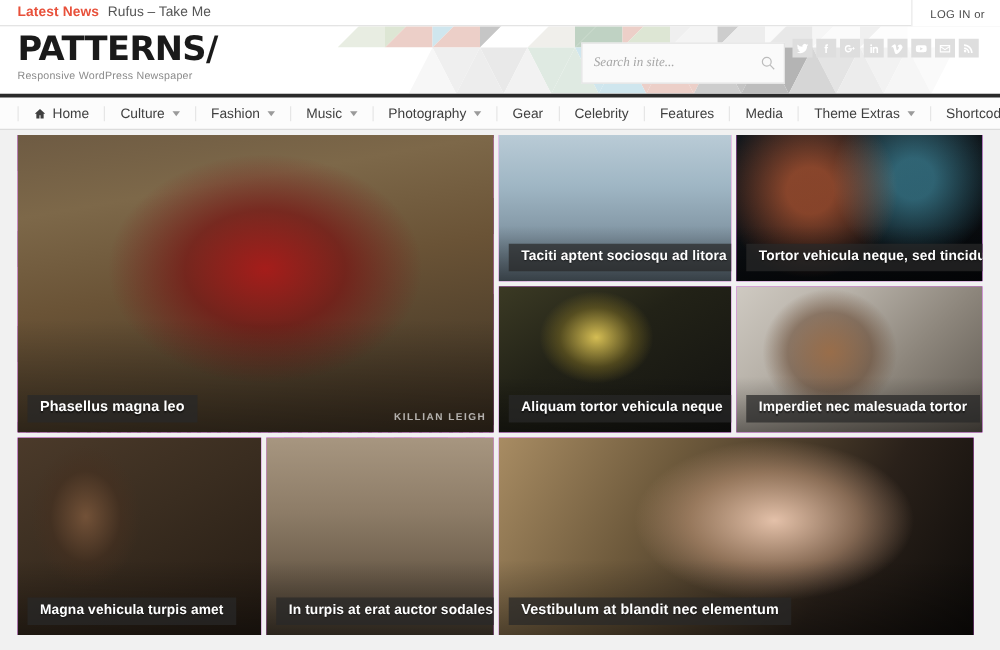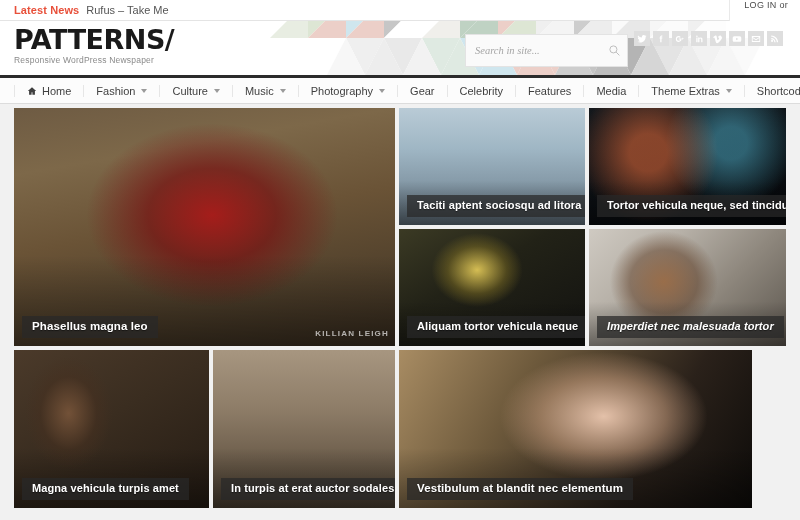--- a/index.html
+++ b/index.html
@@ -17,21 +17,21 @@
     background: #ffffff; border-bottom: 1px solid #e4e4e4;
     display: flex; align-items: center; z-index: 6;
   }
   .latest-label {
     color: #e8503a; font-weight: bold; font-size: 11px;
     padding-left: 14px; letter-spacing: .1px;
   }
   .latest-text { color: #555; font-size: 11px; padding-left: 7px; }
   .login-wrap {
     position: absolute; right: 0; top: 0; height: 21px;
-    display: flex; padding: 0 12px 0 14px;
+    display: flex; align-items: center; padding: 0 12px 0 14px;
     background: #fff; border-left: 1px solid #e9e9e9;
   }
   .login-text { font-size: 9px; color: #4b4b4b; letter-spacing: .3px; }
 
   
   .header {
     position: absolute; left: 0; top: 21px; width: 800px; height: 54px;
     background: #ffffff; overflow: hidden;
   }
   .tri-band {
@@ -294,25 +294,25 @@
 
   <div class="navwrap">
     <div class="nav">
       <div class="nav-item">
         <svg class="home-ico" viewBox="0 0 24 24">
             <path d="M12 3 2 12h3v9h6v-6h2v6h6v-9h3L12 3z"></path>
           </svg>
         <span>Home</span>
       </div>
       <div class="nav-item">
+        <span>Culture</span>
+        <i class="caret"></i>
+      </div>
+      <div class="nav-item">
         <span>Fashion</span>
-        <i class="caret"></i>
-      </div>
-      <div class="nav-item">
-        <span>Culture</span>
         <i class="caret"></i>
       </div>
       <div class="nav-item">
         <span>Music</span>
         <i class="caret"></i>
       </div>
       <div class="nav-item">
         <span>Photography</span>
         <i class="caret"></i>
       </div>
@@ -358,37 +358,37 @@
       <div class="vig"></div>
       <div class="cap" style="white-space:nowrap">Tortor vehicula neque, sed tincidunt</div>
     </div>
 
     <div class="cell" style="left:385px; top:121px; width:186px; height:117px;">
       <div class="ph imgD"></div>
       <div class="vig"></div>
       <div class="cap" style="white-space:nowrap">Aliquam tortor vehicula neque</div>
     </div>
 
-    <div class="cell" style="left:575px; top:121px; width:197px; height:117px;font-style:italic;">
+    <div class="cell" style="left:575px; top:121px; width:197px; height:117px;">
       <div class="ph imgE"></div>
       <div class="vig"></div>
       <div class="cap" style="white-space:nowrap">Imperdiet nec malesuada tortor</div>
     </div>
 
     <div class="cell" style="left:0; top:242px; width:195px; height:158px;">
       <div class="ph imgF"></div>
       <div class="vig"></div>
       <div class="cap" style="white-space:nowrap">Magna vehicula turpis amet</div>
     </div>
 
     <div class="cell" style="left:199px; top:242px; width:182px; height:158px;">
       <div class="ph imgG"></div>
       <div class="vig"></div>
       <div class="cap" style="white-space:nowrap">In turpis at erat auctor sodales</div>
     </div>
 
-    <div class="cell" style="left:385px; top:242px; width:353px; height:158px;text-align:right;">
+    <div class="cell" style="left:385px; top:242px; width:380px; height:158px;text-align:right;">
       <div class="ph imgH"></div>
       <div class="vig"></div>
       <div class="cap lg" style="white-space:nowrap">Vestibulum at blandit nec elementum</div>
     </div>
   </div>
 </div>
 
 </body></html>

